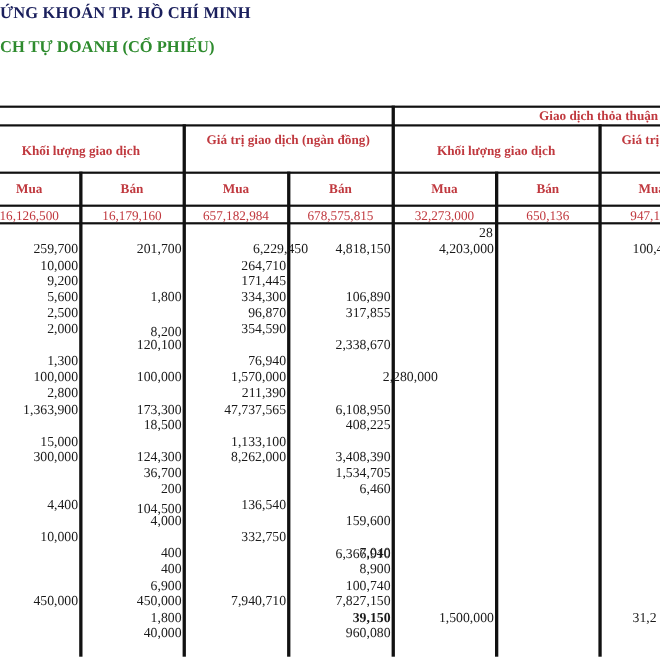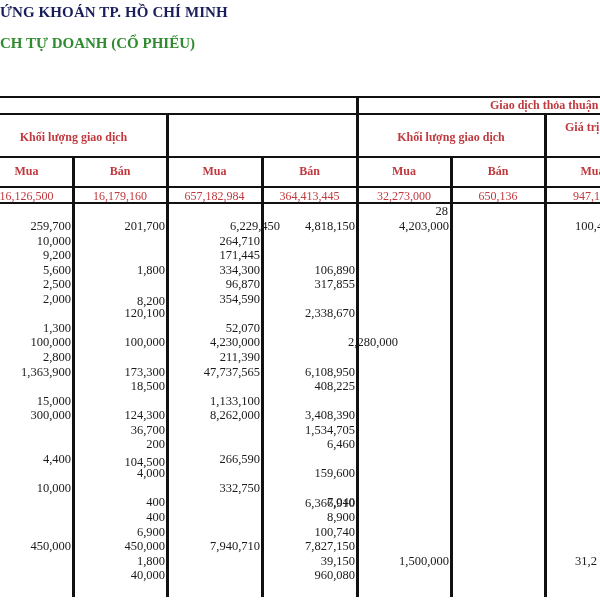--- a/index.html
+++ b/index.html
@@ -25,33 +25,34 @@
     <div class="hline" style="left: 0px; top: 186px; width: 600px;"></div>
     <div class="hline" style="left: 0px; top: 202px; width: 600px;"></div>
     <div class="vline" style="left: 356px; top: 96px; height: 501px;"></div>
     <div class="vline" style="left: 166px; top: 113px; height: 484px;"></div>
     <div class="vline" style="left: 544px; top: 113px; height: 484px;"></div>
     <div class="vline" style="left: 72px; top: 156px; height: 441px;"></div>
     <div class="vline" style="left: 261px; top: 156px; height: 441px;"></div>
     <div class="vline" style="left: 450px; top: 156px; height: 441px;"></div>
     <div class="hdr" style="left: 357px; width: 300px; top: 98px; text-align: left; padding-left: 133px; box-sizing: border-box;">Giao dịch thỏa thuận</div>
     <div class="hdr" style="left: -20px; width: 187px; top: 130px;">Khối lượng giao dịch</div>
+    <div class="hdr" style="left: 167px; width: 190px; top: 120px;">Giá trị giao dịch (ngàn đồng)</div>
     <div class="hdr" style="left: 357px; width: 188px; top: 130px;">Khối lượng giao dịch</div>
     <div class="hdr" style="left: 548px; width: 100px; top: 120px; text-align: left; padding-left: 17px; box-sizing: border-box;">Giá trị</div>
     <div class="hdr" style="left: -20px; width: 93px; top: 164px;">Mua</div>
     <div class="hdr" style="left: 73px; width: 94px; top: 164px;">Bán</div>
     <div class="hdr" style="left: 167px; width: 95px; top: 164px;">Mua</div>
     <div class="hdr" style="left: 262px; width: 95px; top: 164px;">Bán</div>
     <div class="hdr" style="left: 357px; width: 94px; top: 164px;">Mua</div>
     <div class="hdr" style="left: 451px; width: 94px; top: 164px;">Bán</div>
     <div class="hdr" style="left: 545px; width: 95px; top: 164px;">Mua</div>
     <div class="tot" style="left: -20px; width: 93px; top: 189px;">16,126,500</div>
     <div class="tot" style="left: 73px; width: 94px; top: 189px;">16,179,160</div>
     <div class="tot" style="left: 167px; width: 95px; top: 189px;">657,182,984</div>
-    <div class="tot" style="left: 262px; width: 95px; top: 189px;">364,413,445</div>
+    <div class="tot" style="left: 262px; width: 95px; top: 189px;">678,575,815</div>
     <div class="tot" style="left: 357px; width: 94px; top: 189px;">32,273,000</div>
     <div class="tot" style="left: 451px; width: 94px; top: 189px;">650,136</div>
     <div class="tot" style="left: 545px; width: 95px; top: 189px;">947,188</div>
     <div class="cell" style="left: 411px; width: 37px; top: 204px;">28</div>
     <div style="position: absolute; left: 0px; top: 0px;">
       <div class="cell" style="left: -49px; width: 120px; top: 219px;">259,700</div>
       <div class="cell" style="left: 45px; width: 120px; top: 219px;">201,700</div>
       <div class="cell" style="left: 140px; width: 140px; top: 219px;">6,229,450</div>
       <div class="cell" style="left: 235px; width: 120px; top: 219px;">4,818,150</div>
       <div class="cell" style="left: 329px; width: 120px; top: 219px;">4,203,000</div>
@@ -80,26 +81,26 @@
     <div style="position: absolute; left: 0px; top: 0px;">
       <div class="cell" style="left: -49px; width: 120px; top: 291.75px;">2,000</div>
       <div class="cell" style="left: 140px; width: 120px; top: 291.75px;">354,590</div>
     </div>
     <div style="position: absolute; left: 0px; top: 0px;">
       <div class="cell" style="left: 45px; width: 120px; top: 306.3px;">120,100</div>
       <div class="cell" style="left: 235px; width: 120px; top: 306.3px;">2,338,670</div>
     </div>
     <div style="position: absolute; left: 0px; top: 0px;">
       <div class="cell" style="left: -49px; width: 120px; top: 320.85px;">1,300</div>
-      <div class="cell" style="left: 140px; width: 120px; top: 320.85px;">52,070</div>
+      <div class="cell" style="left: 140px; width: 120px; top: 320.85px;">76,940</div>
     </div>
     <div style="position: absolute; left: 0px; top: 0px;">
       <div class="cell" style="left: -49px; width: 120px; top: 335.4px;">100,000</div>
       <div class="cell" style="left: 45px; width: 120px; top: 335.4px;">100,000</div>
-      <div class="cell" style="left: 140px; width: 120px; top: 335.4px;">4,230,000</div>
+      <div class="cell" style="left: 140px; width: 120px; top: 335.4px;">1,570,000</div>
       <div class="cell" style="left: 235px; width: 120px; top: 335.4px; padding-left: 43px;">2,280,000</div>
     </div>
     <div style="position: absolute; left: 0px; top: 0px;">
       <div class="cell" style="left: -49px; width: 120px; top: 349.95px;">2,800</div>
       <div class="cell" style="left: 140px; width: 120px; top: 349.95px;">211,390</div>
     </div>
     <div style="position: absolute; left: 0px; top: 0px;">
       <div class="cell" style="left: -49px; width: 120px; top: 364.5px;">1,363,900</div>
       <div class="cell" style="left: 45px; width: 120px; top: 364.5px;">173,300</div>
       <div class="cell" style="left: 140px; width: 120px; top: 364.5px;">47,737,565</div>
@@ -123,21 +124,21 @@
       <div class="cell" style="left: 45px; width: 120px; top: 422.7px;">36,700</div>
       <div class="cell" style="left: 235px; width: 120px; top: 422.7px;">1,534,705</div>
     </div>
     <div style="position: absolute; left: 0px; top: 0px;">
       <div class="cell" style="left: 45px; width: 120px; top: 437.25px;">200</div>
       <div class="cell" style="left: 235px; width: 120px; top: 437.25px;">6,460</div>
     </div>
     <div style="position: absolute; left: 0px; top: 0px;">
       <div class="cell" style="left: -49px; width: 120px; top: 451.8px;">4,400</div>
       <div class="cell" style="left: 45px; width: 120px; top: 455px;">104,500</div>
-      <div class="cell" style="left: 140px; width: 120px; top: 451.8px;">266,590</div>
+      <div class="cell" style="left: 140px; width: 120px; top: 451.8px;">136,540</div>
       <div class="cell" style="left: 235px; width: 120px; top: 451.8px; margin-top: 44px;">6,366,910</div>
     </div>
     <div style="position: absolute; left: 0px; top: 0px;">
       <div class="cell" style="left: 45px; width: 120px; top: 466.35px;">4,000</div>
       <div class="cell" style="left: 235px; width: 120px; top: 466.35px;">159,600</div>
     </div>
     <div style="position: absolute; left: 0px; top: 0px;">
       <div class="cell" style="left: -49px; width: 120px; top: 480.9px;">10,000</div>
       <div class="cell" style="left: 140px; width: 120px; top: 480.9px;">332,750</div>
     </div>
@@ -154,21 +155,21 @@
       <div class="cell" style="left: 235px; width: 120px; top: 524.55px;">100,740</div>
     </div>
     <div style="position: absolute; left: 0px; top: 0px;">
       <div class="cell" style="left: -49px; width: 120px; top: 539.1px;">450,000</div>
       <div class="cell" style="left: 45px; width: 120px; top: 539.1px;">450,000</div>
       <div class="cell" style="left: 140px; width: 120px; top: 539.1px;">7,940,710</div>
       <div class="cell" style="left: 235px; width: 120px; top: 539.1px;">7,827,150</div>
     </div>
     <div style="position: absolute; left: 0px; top: 0px;">
       <div class="cell" style="left: 45px; width: 120px; top: 553.65px;">1,800</div>
-      <div class="cell" style="left: 235px; width: 120px; top: 553.65px;">39,150</div>
+      <div class="cell" style="left: 235px; width: 120px; top: 553.65px; font-weight: bold;">39,150</div>
       <div class="cell" style="left: 329px; width: 120px; top: 553.65px;">1,500,000</div>
       <div class="cell" style="left: 575px; text-align: left; top: 553.65px;">31,2</div>
     </div>
     <div style="position: absolute; left: 0px; top: 0px;">
       <div class="cell" style="left: 45px; width: 120px; top: 568.2px;">40,000</div>
       <div class="cell" style="left: 235px; width: 120px; top: 568.2px;">960,080</div>
     </div>
   </div>
 
 </body></html>

